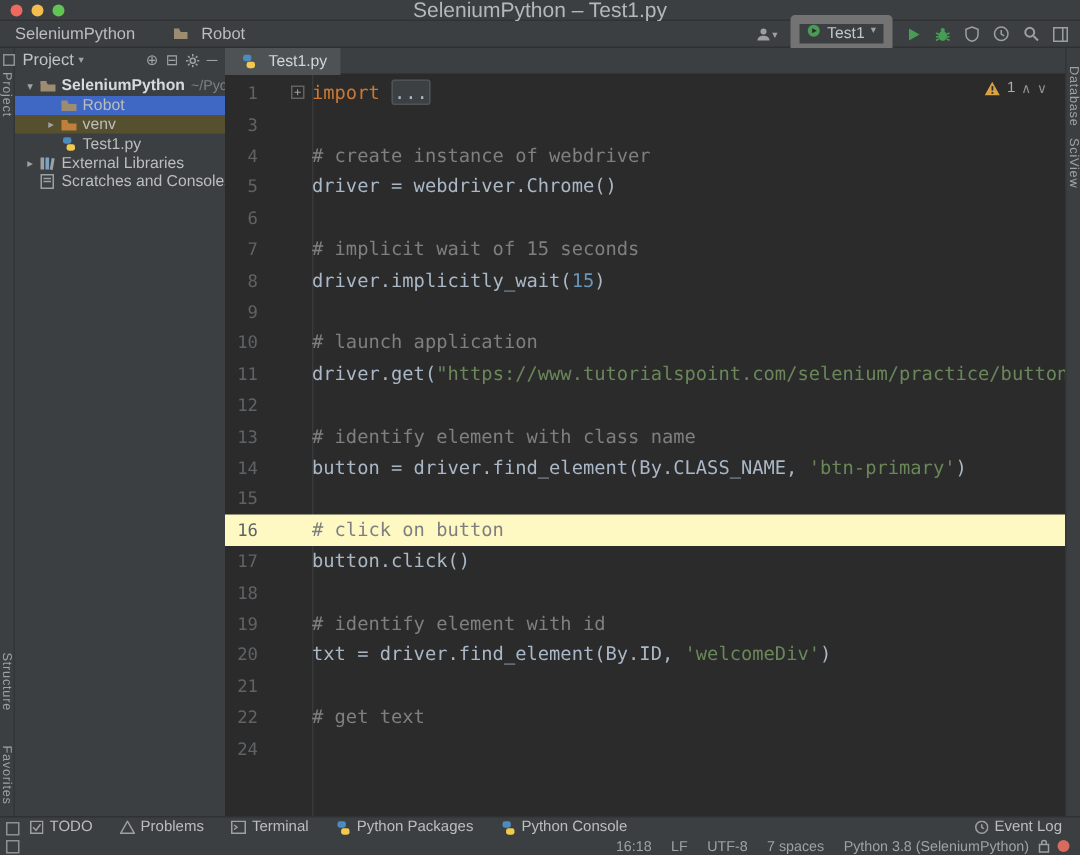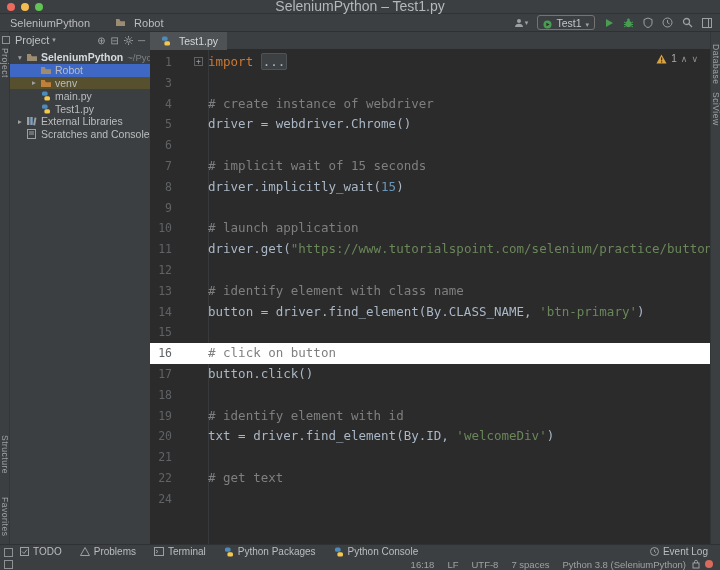--- a/index.html
+++ b/index.html
@@ -12,21 +12,21 @@
   .light{width:8px;height:8px;border-radius:50%}
   .light.red{background:#ee6a5f}.light.yellow{background:#f5bd4f}.light.green{background:#61c454}
   .wtitle{text-align:center;font-size:14px;line-height:13px;color:#b4b8ba}
 
   
   .toolbar{position:absolute;left:0;top:14px;width:720px;height:18px;background:#3c3f41;border-bottom:1px solid #2e3132;box-sizing:border-box}
   .crumbs{position:absolute;left:10px;top:0;height:17px;display:flex;align-items:center;font-size:11px;color:#bbbdbf}
   .module{display:flex;align-items:center;gap:4px;margin-left:24px}
   .tool-right{position:absolute;right:8px;top:0;height:17px;display:flex;align-items:center;gap:9px}
   .ticonbtn{display:flex;align-items:center;gap:1px}
-  .combo{display:flex;align-items:flex-end;gap:4px;border:1px solid #737373;border-radius:3px;height:13px;padding:0 5px;font-size:10.5px;color:#c3c6c8}
+  .combo{display:flex;align-items:flex-start;gap:4px;border:6px solid #737373;border-radius:3px;height:13px;padding:0 5px;font-size:10.5px;color:#c3c6c8}
   .dd{font-size:7px;color:#9fa2a4}
 
   
   .stripe-left{position:absolute;left:0;top:32px;width:10px;height:512px;background:#3c3f41;border-right:1px solid #333637;box-sizing:border-box}
   .stripe-right{position:absolute;left:710px;top:32px;width:10px;height:512px;background:#3c3f41;border-left:1px solid #333637;box-sizing:border-box}
   .vlabel{position:absolute;left:0;width:10px;writing-mode:vertical-rl;font-size:8.5px;color:#9fa2a4;letter-spacing:.5px;text-align:center}
   .stripe-grid{position:absolute;left:2px;top:4px;width:6px;height:6px;border:1px solid #8e9193}
 
   
   .project-panel{position:absolute;left:10px;top:32px;width:140px;height:512px;background:#3c3f41;overflow:hidden}
@@ -45,21 +45,21 @@
 
   
   .tabbar{position:absolute;left:150px;top:32px;width:560px;height:18px;background:#3c3f41;border-bottom:1px solid #2b2b2b;box-sizing:border-box}
   .tab{display:inline-flex;align-items:center;gap:4px;height:18px;padding:0 9px;background:#4e5254;font-size:10.5px;color:#d2d5d8}
 
   
   .editor{position:absolute;left:150px;top:50px;width:560px;height:494px;background:#2b2b2b;overflow:hidden}
   .gutterline{position:absolute;left:58px;top:0;bottom:0;width:1px;background:#37393b}
   .code{position:absolute;left:0;top:2px;right:0}
   .crow{display:flex;height:20.8px;line-height:20.8px;font-family:"DejaVu Sans Mono","Liberation Mono",monospace;font-size:12.5px;white-space:pre}
-  .crow.caret{background:#ffffff}
+  .crow.caret{background:#fef9c3}
   .ln{width:22px;flex:none;text-align:right;color:#606366;font-size:11.5px}
   .foldcol{width:36px;flex:none;position:relative}
   .foldbox{position:absolute;right:5px;top:5px;width:9px;height:9px;box-sizing:border-box;border:1px solid #5f6366;color:#9fa2a4;font-size:8px;line-height:7px;text-align:center;background:#2b2b2b}
   .ctext{flex:1;overflow:hidden}
   .tk-p{color:#a9b7c6}.tk-cm{color:#7f7f7f}.tk-str{color:#6a8759}
   .tk-num{color:#6897bb}.tk-fn{color:#8888c6}.tk-kw{color:#cc7832}
   .tk-fold{color:#a9b7c6;background:#3c4043;border:1px solid #4e5356;border-radius:2px;padding:0 1px}
   .inspections{position:absolute;top:3px;right:12px;display:flex;align-items:center;gap:4px;font-size:10px;color:#a8acae}
   .insp-arrow{color:#8d9193;font-size:9px}
 
@@ -218,30 +218,20 @@
         </div>
         <div class="tree-row excluded" style="padding-left: 19px;">
           <span class="chev">▸</span>
           <span class="ticon">
             <svg width="12" height="10">
               <path d="M1 3h4l1 1.3h5V9H1z" fill="#c07f3a"></path>
               <rect x="1" y="2" width="4" height="1.8" fill="#c07f3a"></rect>
             </svg>
           </span>
           <span class="tlabel">venv</span>
-        </div>
-        <div class="tree-row" style="padding-left: 19px;">
-          <span class="chev"></span>
-          <span class="ticon">
-            <svg width="10" height="10" viewBox="0 0 10 10">
-              <rect x="1" y="0.5" width="5.6" height="4.3" rx="1.6" fill="#4b8bbe"></rect>
-              <rect x="3.4" y="5.2" width="5.6" height="4.3" rx="1.6" fill="#f2c94c"></rect>
-            </svg>
-          </span>
-          <span class="tlabel">main.py</span>
         </div>
         <div class="tree-row" style="padding-left: 19px;">
           <span class="chev"></span>
           <span class="ticon">
             <svg width="10" height="10" viewBox="0 0 10 10">
               <rect x="1" y="0.5" width="5.6" height="4.3" rx="1.6" fill="#4b8bbe"></rect>
               <rect x="3.4" y="5.2" width="5.6" height="4.3" rx="1.6" fill="#f2c94c"></rect>
             </svg>
           </span>
           <span class="tlabel">Test1.py</span>

